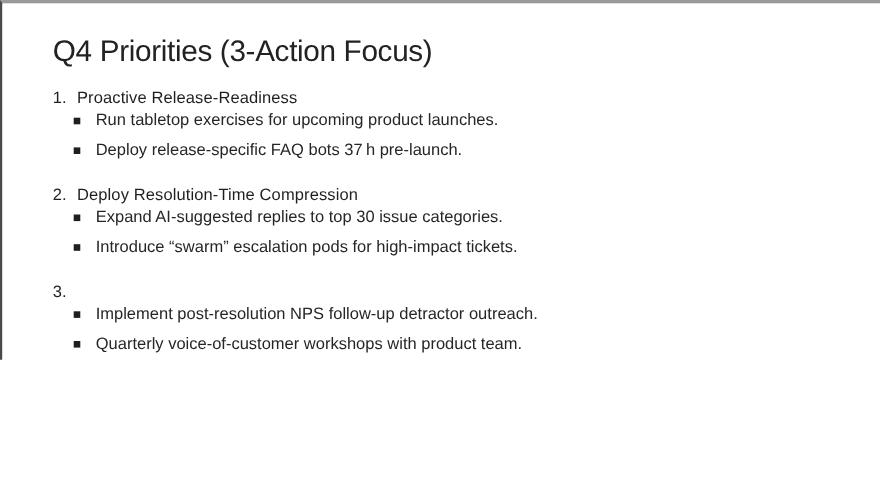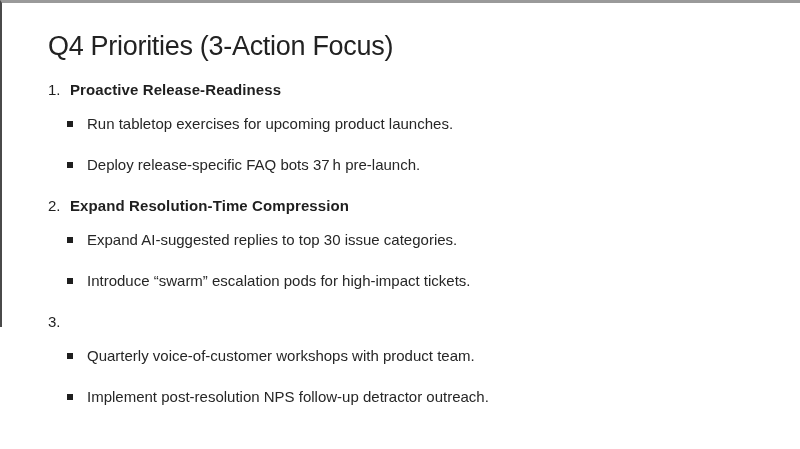--- a/index.html
+++ b/index.html
@@ -35,28 +35,27 @@
     line-height: 20px;
     color: #1f1f1f;
     white-space: nowrap;
   }
   .item-number {
     font-weight: 400;
     width: 22px;
     flex: 0 0 22px;
   }
   .item-heading {
-    font-weight: 700;
+    font-weight: 400;
     letter-spacing: 0.1px;
   }
   .bullet-list {
-    margin-top: 14px;
     display: flex;
     flex-direction: column;
-    gap: 21px;
+    gap: 7px;
   }
   .bullet-line {
     display: flex;
     align-items: center;
     margin-left: 19px;
     font-size: 15px;
     line-height: 20px;
     color: #262626;
     white-space: nowrap;
   }
@@ -87,42 +86,42 @@
       <div class="bullet-line">
         <span class="bullet-square"></span>
         <span>Deploy release-specific FAQ bots 37 h pre-launch.</span>
       </div>
     </div>
   </div>
 
   <div class="priority-item">
     <div class="item-heading-line">
       <span class="item-number">2.</span>
-      <span class="item-heading">Expand Resolution-Time Compression</span>
+      <span class="item-heading">Deploy Resolution-Time Compression</span>
     </div>
     <div class="bullet-list">
       <div class="bullet-line">
         <span class="bullet-square"></span>
         <span>Expand AI-suggested replies to top 30 issue categories.</span>
       </div>
       <div class="bullet-line">
         <span class="bullet-square"></span>
         <span>Introduce “swarm” escalation pods for high-impact tickets.</span>
       </div>
     </div>
   </div>
 
   <div class="priority-item">
     <div class="item-heading-line">
       <span class="item-number">3.</span>
     </div>
     <div class="bullet-list">
       <div class="bullet-line">
         <span class="bullet-square"></span>
-        <span>Quarterly voice-of-customer workshops with product team.</span>
+        <span>Implement post-resolution NPS follow-up detractor outreach.</span>
       </div>
       <div class="bullet-line">
         <span class="bullet-square"></span>
-        <span>Implement post-resolution NPS follow-up detractor outreach.</span>
+        <span>Quarterly voice-of-customer workshops with product team.</span>
       </div>
     </div>
   </div>
 </div>
 
 </body></html>

